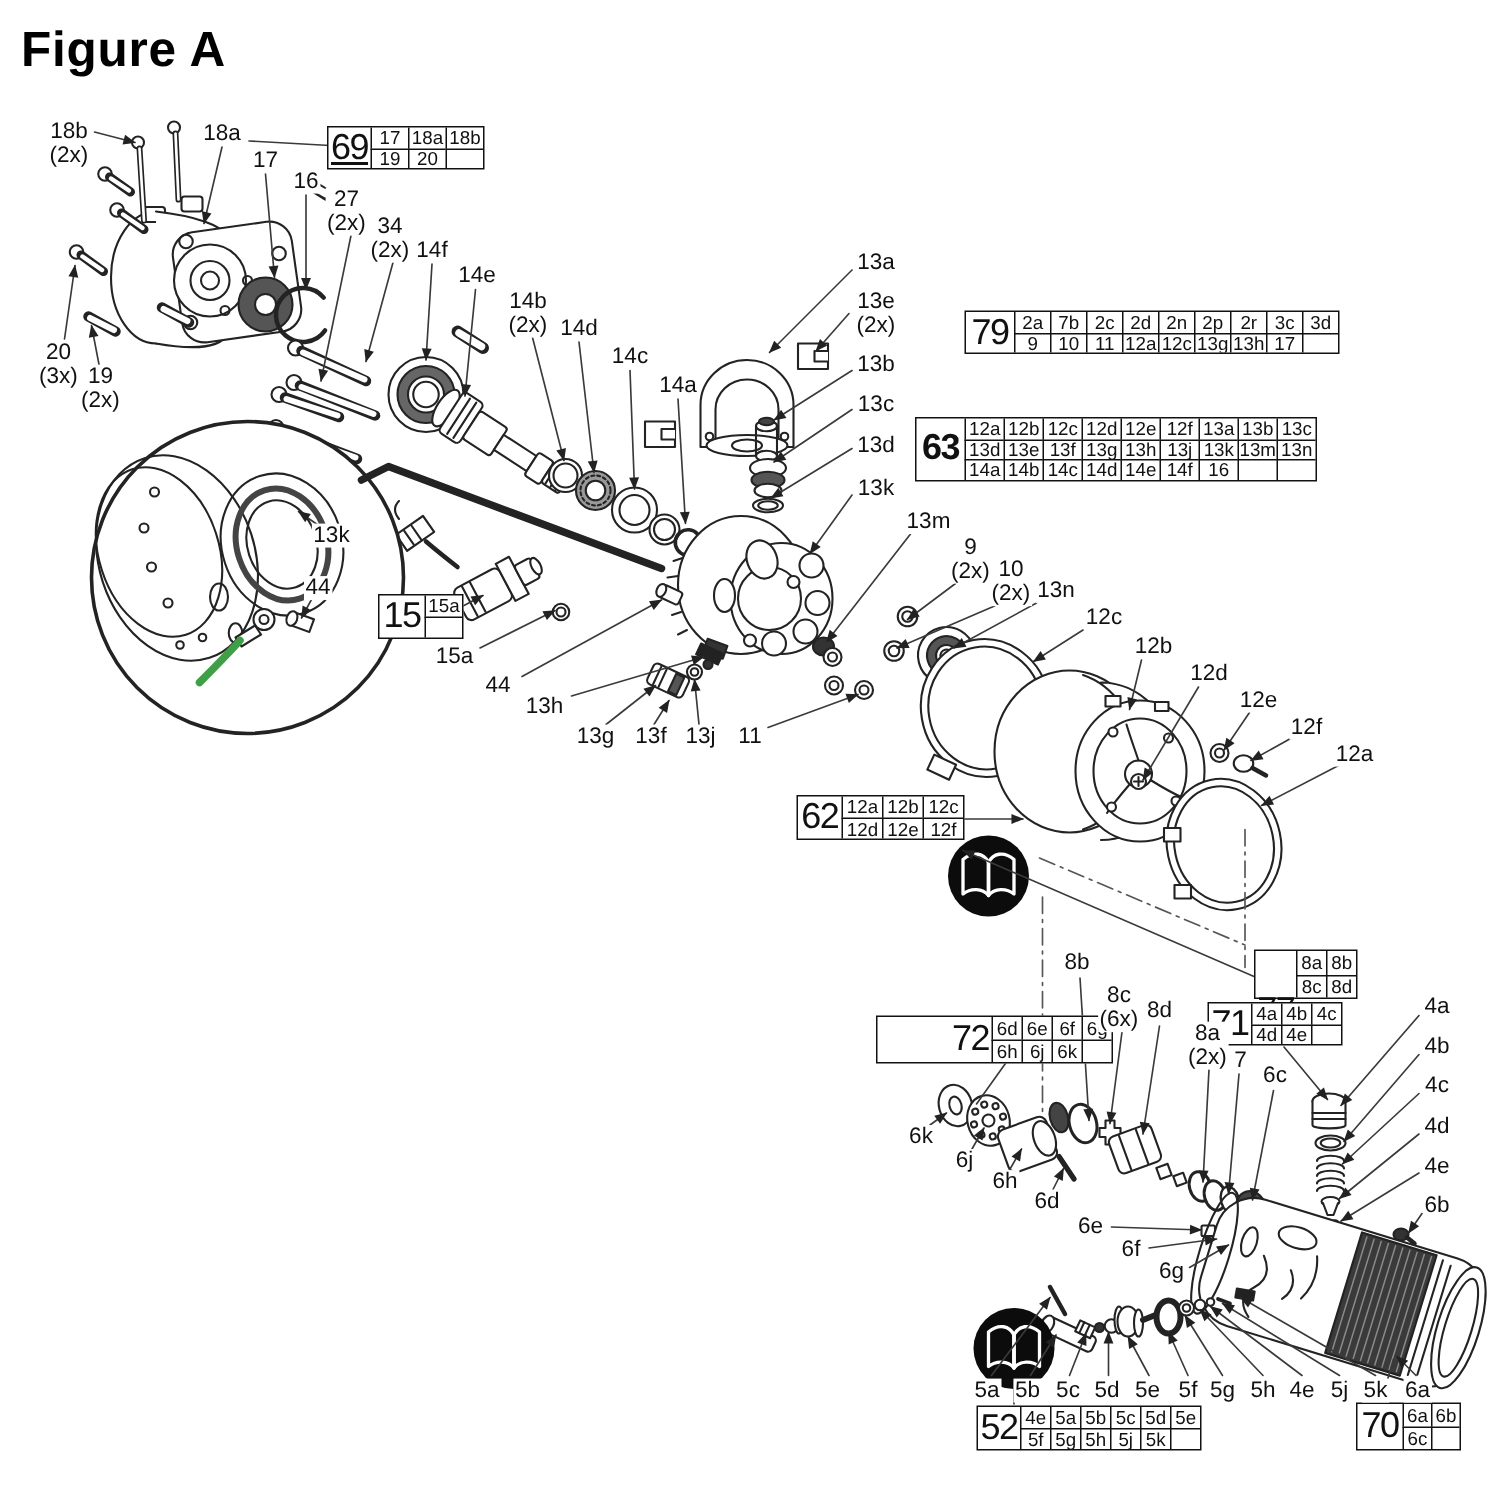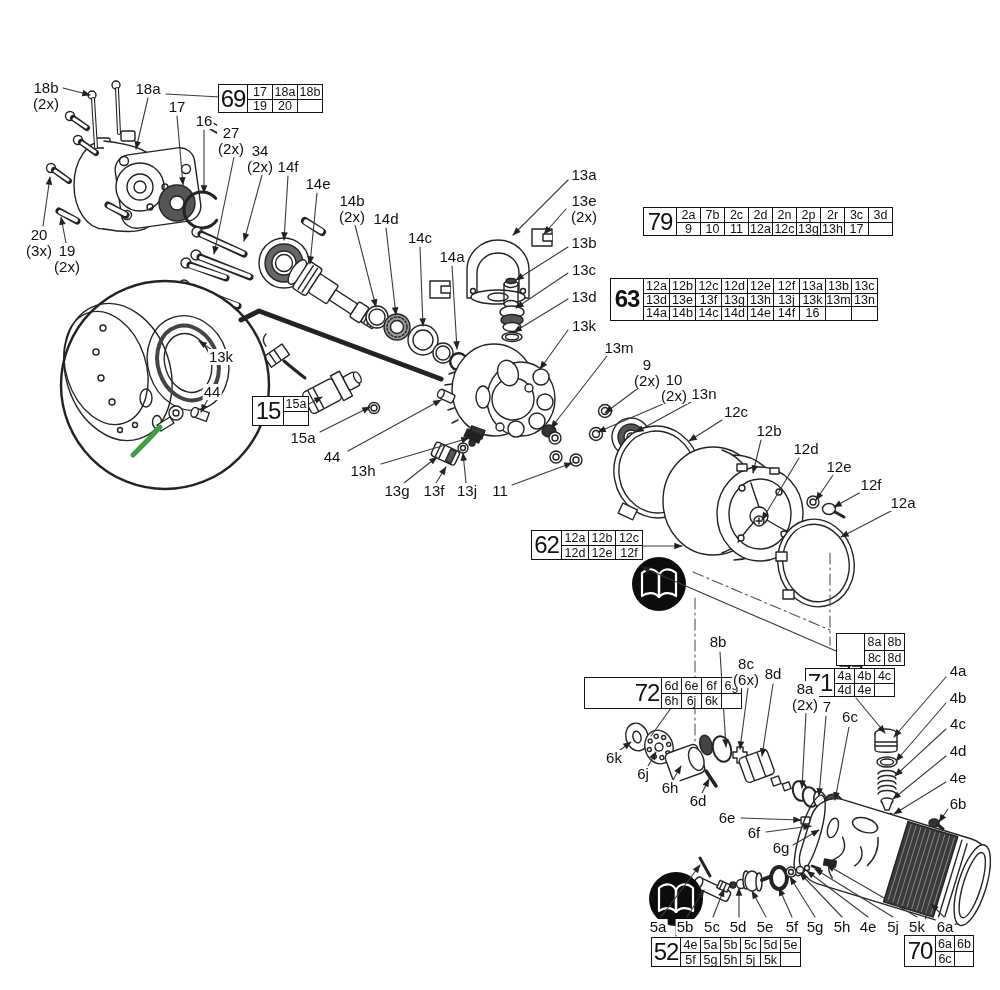--- a/index.html
+++ b/index.html
@@ -493,21 +493,21 @@
           <line x1="856" y1="698" x2="885" y2="733" stroke="#3a3a3a" stroke-width="1.1" marker-end="url(#arr)"></line>
           <line x1="671" y1="708" x2="651" y2="736" stroke="#3a3a3a" stroke-width="1.1"></line>
           <line x1="676" y1="921" x2="676" y2="936" stroke="#3a3a3a" stroke-width="1.1"></line>
           <line x1="921" y1="934" x2="929" y2="906" stroke="#3a3a3a" stroke-width="1.1"></line>
         </g>
   </g>
 </svg>
 
 <div id="tables">
       <div class="ref-table" style="left: 218px; top: 84px; height: 27px;">
-        <div class="ref-big" style="width: 24px;">69</div>
+        <div class="ref-big" style="width: 24px; text-decoration: underline;">69</div>
         <div class="ref-grid" style="grid-template-columns: repeat(3, 25px); grid-auto-rows: 13.5px;">
           <div class="ref-cell">17</div>
           <div class="ref-cell">18a</div>
           <div class="ref-cell">18b</div>
           <div class="ref-cell" style="border-top: 1.1px solid rgb(17, 17, 17);">19</div>
           <div class="ref-cell" style="border-top: 1.1px solid rgb(17, 17, 17);">20</div>
           <div class="ref-cell" style="border-top: 1.1px solid rgb(17, 17, 17);"></div>
         </div>
       </div>
       <div class="ref-table" style="left: 643px; top: 207px; height: 27px;">
@@ -708,14 +708,15 @@
       <div class="callout" style="left: 738px; top: 927px;"><span>5d</span></div>
       <div class="callout" style="left: 765px; top: 927px;"><span>5e</span></div>
       <div class="callout" style="left: 792px; top: 927px;"><span>5f</span></div>
       <div class="callout" style="left: 815px; top: 927px;"><span>5g</span></div>
       <div class="callout" style="left: 842px; top: 927px;"><span>5h</span></div>
       <div class="callout" style="left: 868px; top: 927px;"><span>4e</span></div>
       <div class="callout" style="left: 893px; top: 927px;"><span>5j</span></div>
       <div class="callout" style="left: 917px; top: 927px;"><span>5k</span></div>
       <div class="callout" style="left: 945px; top: 927px;"><span>6a</span></div>
     </div>
+<h1 id="fig-title">Figure A</h1>
 
 </div>
 
 </body></html>

